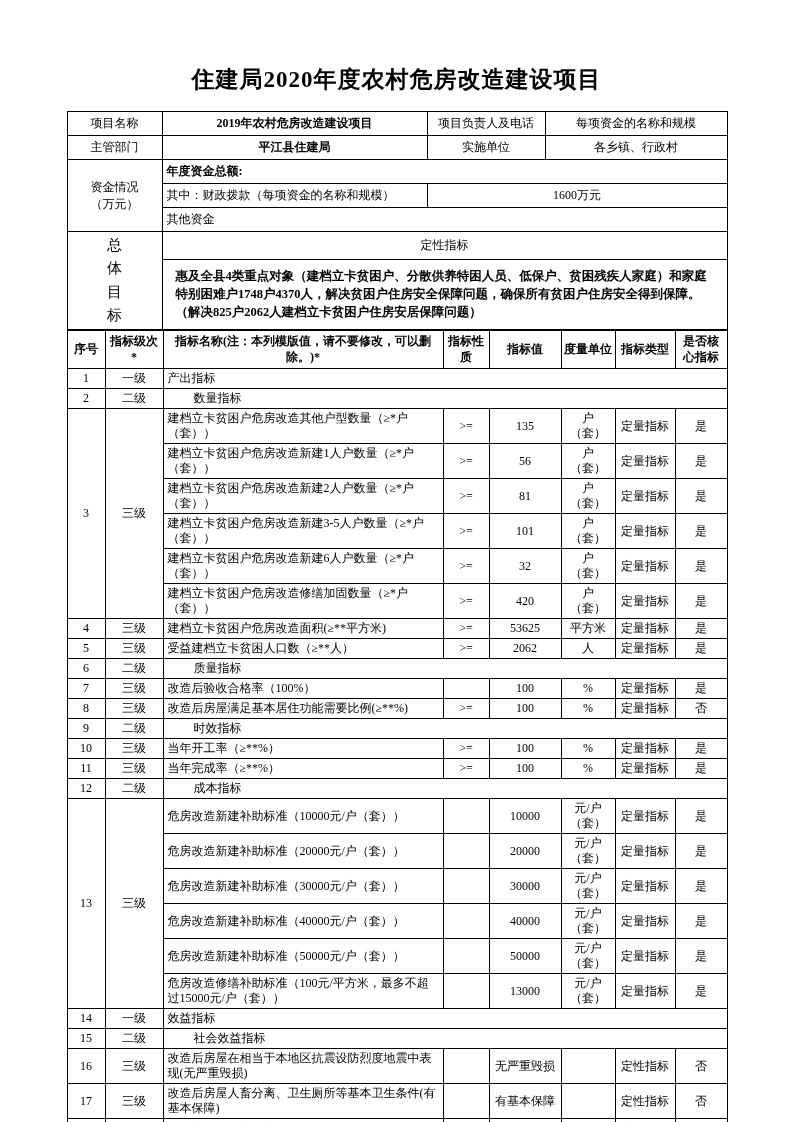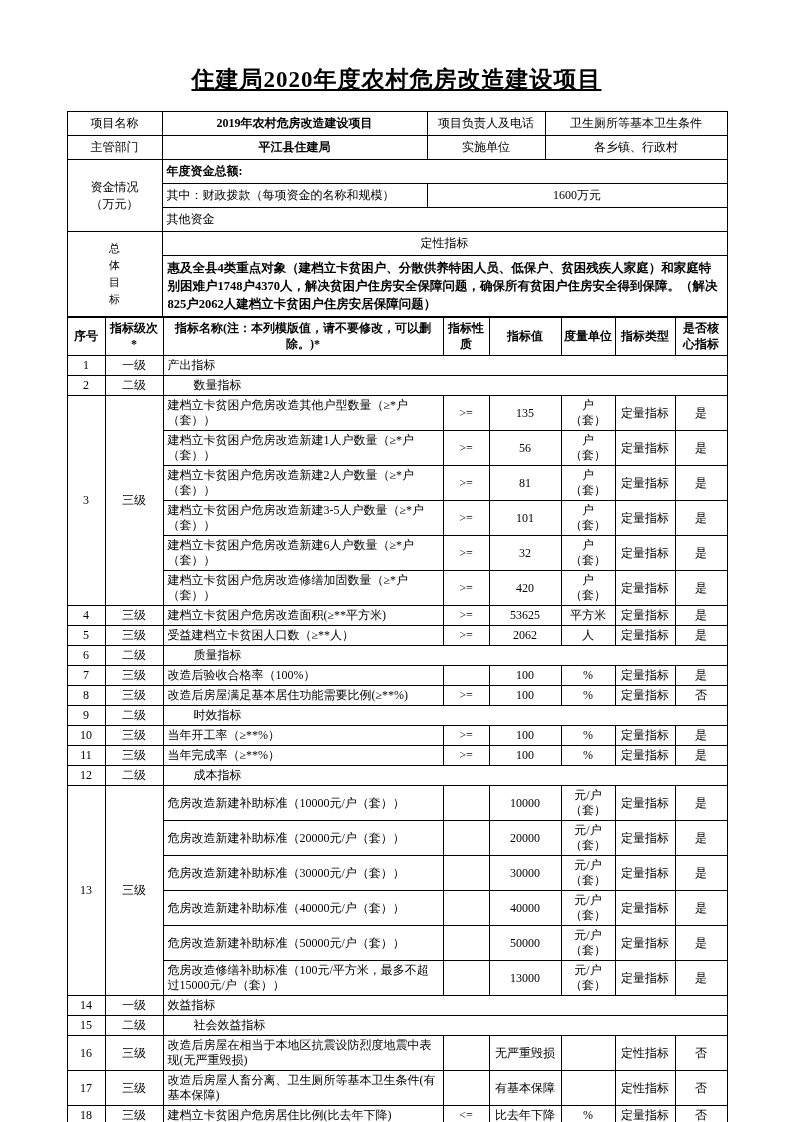--- a/index.html
+++ b/index.html
@@ -6,40 +6,40 @@
   html,body { background:#ffffff; }
   body {
     font-family:"Liberation Serif","DejaVu Serif",serif;
     color:#000;
   }
   .page {
     width:793px; height:1122px; margin:0 auto; background:#fff;
     padding-top:64px; overflow:hidden;
   }
   .doc-title {
-    text-align:center; font-size:23px; font-weight:bold; letter-spacing:1px;text-decoration:underline;
+    text-align:center; font-size:23px; font-weight:bold; letter-spacing:1px;
   }
   .content { width:660px; margin:16px auto 0; }
 
   table { border-collapse:collapse; width:100%; table-layout:fixed; }
   td, th {
     border:1px solid #000; font-size:12px; padding:2px 4px;
     text-align:center; vertical-align:middle; word-break:break-all;
   }
 
   
   .info-table td { height:24px; }
   .info-table .lbl { }
   .info-table .left { text-align:left; }
   .bold { font-weight:bold; }
   .underline { }
   .preline { white-space:pre-line; }
-  .vlabel span { display:inline-block; width:15px; line-height:1.55; font-size:11px; }
+  .vlabel span { display:inline-block; width:15px; line-height:1.55; font-size:15px; }
   .goal-text {
-    text-align:left; font-weight:bold; font-size:12.5px; line-height:1.45; padding:3px 5px;
+    text-align:left; font-weight:bold; font-size:12.5px; line-height:1.45; padding:3px 13px;
   }
   .goal-head { height:20px; }
 
   
   .main-table th { font-weight:bold; height:38px; white-space:pre-line; line-height:1.3; padding:2px 2px; }
   .main-table td { height:20px; line-height:1.25; }
   .main-table .c-name { text-align:left; }
   .main-table .c-name.indent { padding-left:30px; }
   .main-table .c-no, .main-table .c-level, .main-table .c-nature,
   .main-table .c-value, .main-table .c-unit, .main-table .c-type,
@@ -59,21 +59,21 @@
           <col style="width:95px">
           <col style="width:265px">
           <col style="width:118px">
           <col style="width:182px">
         </colgroup>
       <tbody>
           <tr>
         <td class="lbl">项目名称</td>
         <td class="bold">2019年农村危房改造建设项目</td>
         <td class="lbl">项目负责人及电话</td>
-        <td>卫生厕所等基本卫生条件</td>
+        <td>每项资金的名称和规模</td>
       </tr>
       <tr>
         <td class="lbl">主管部门</td>
         <td class="bold underline">平江县住建局</td>
         <td class="lbl">实施单位</td>
         <td>各乡镇、行政村</td>
       </tr>
       <tr>
         <td rowspan="3" class="preline">资金情况
 （万元）</td>

